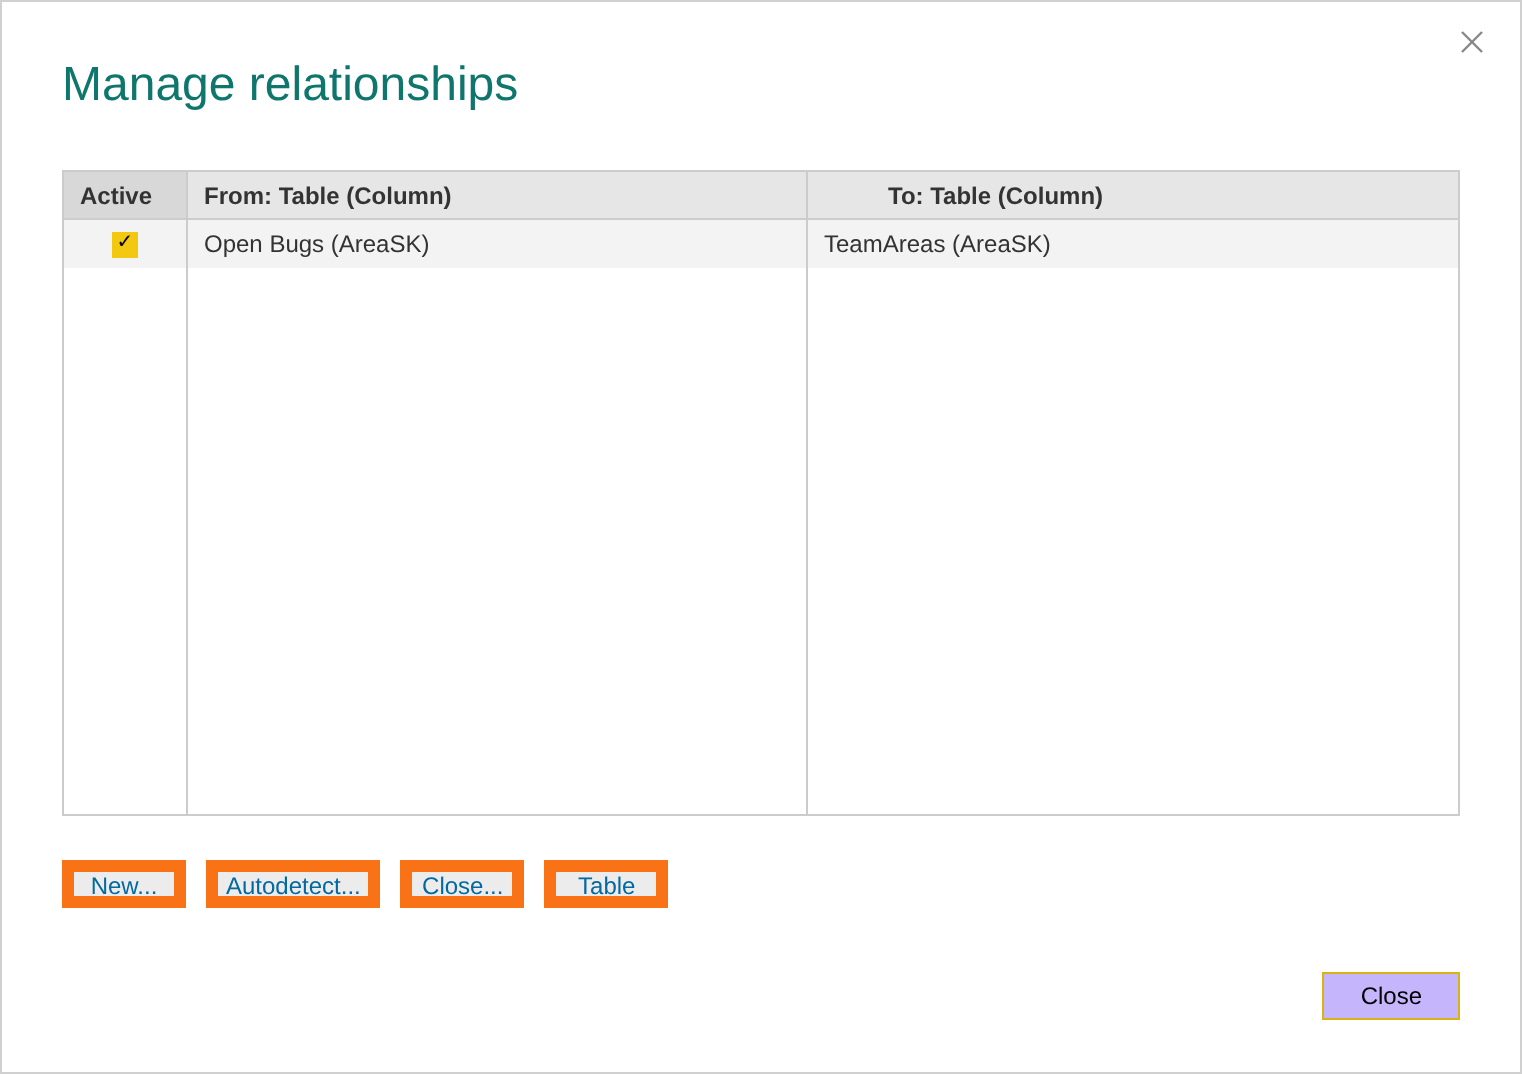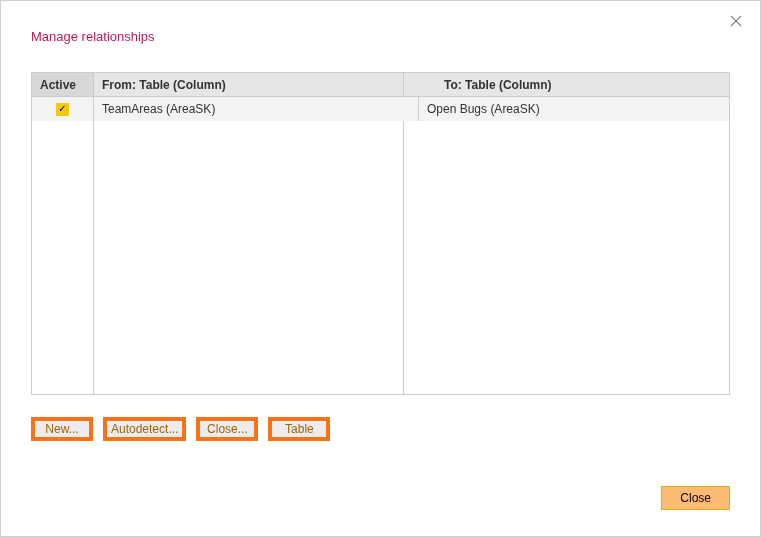--- a/index.html
+++ b/index.html
@@ -34,23 +34,23 @@
       align-items: center;
       justify-content: center;
     }
     .close-x svg {
       width: 12px;
       height: 12px;
       stroke: #888;
       stroke-width: 1.2;
     }
     .title {
-      font-size: 13px;
+      font-size: 24px;
       font-weight: 300;
-      color: #be185d;
+      color: #0f766e;
       padding: 28px 0 0 30px;
     }
     .table-wrap {
       margin: 28px 30px 0 30px;
       border: 1px solid #ccc;
       height: 323px;
       display: flex;
       flex-direction: column;
     }
     .thead {
@@ -142,36 +142,36 @@
       color: #000;
       line-height: 1;
     }
     .button-row {
       display: flex;
       gap: 10px;
       margin: 22px 0 0 30px;
     }
     .btn {
       background: #ececec;
-      border: 4px solid #f97316;
+      border: 6px solid #f97316;
       font-size: 12px;
-      color: #a16207;
+      color: #0369a1;
       height: 24px;
       padding: 0 4px;
       cursor: pointer;
       font-family: inherit;
       min-width: 62px;
     }
     .btn-close-row {
       position: absolute;
       bottom: 26px;
       right: 30px;
     }
     .btn-primary {
-      background: #fdba74;
+      background: #c4b5fd;
       border: 1px solid #d9b30f;
       color: #000;
       min-width: 64px;
       padding: 0 18px;
     }
   </style>
 </head>
 <body>
 
 <div class="dialog">
@@ -189,22 +189,22 @@
     <div class="thead">
       <div class="th col-active">Active</div>
       <div class="th col-from">From: Table (Column)</div>
       <div class="th col-to">To: Table (Column)</div>
     </div>
     <div class="tbody">
       <div class="row">
         <div class="cell col-active">
           <div class="checkbox">✓</div>
         </div>
+        <div class="cell col-from">Open Bugs (AreaSK)</div>
         <div class="cell col-to">TeamAreas (AreaSK)</div>
-        <div class="cell col-from">Open Bugs (AreaSK)</div>
       </div>
       <div class="empty-area">
         <div class="empty-col col-active"></div>
         <div class="empty-col col-from"></div>
         <div class="empty-col col-to"></div>
       </div>
     </div>
   </div>
 
   <div class="button-row">

